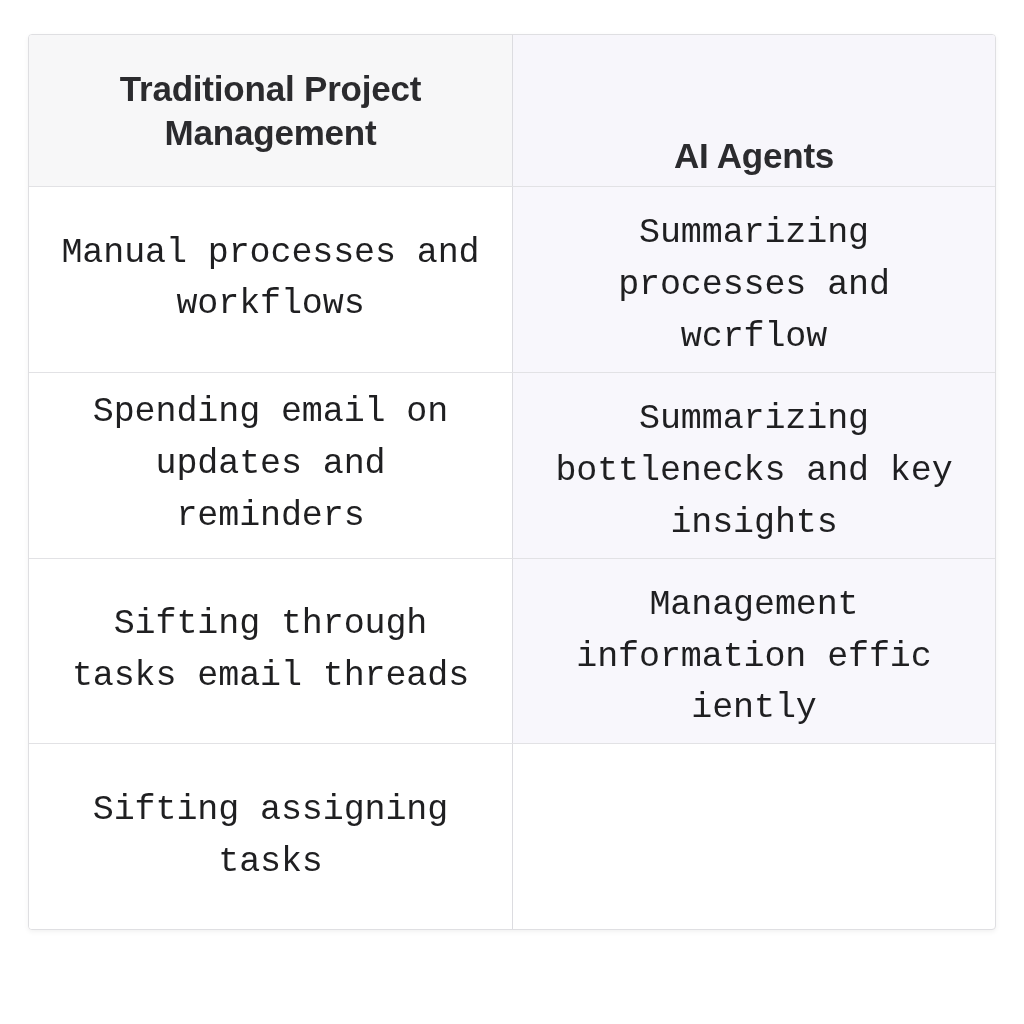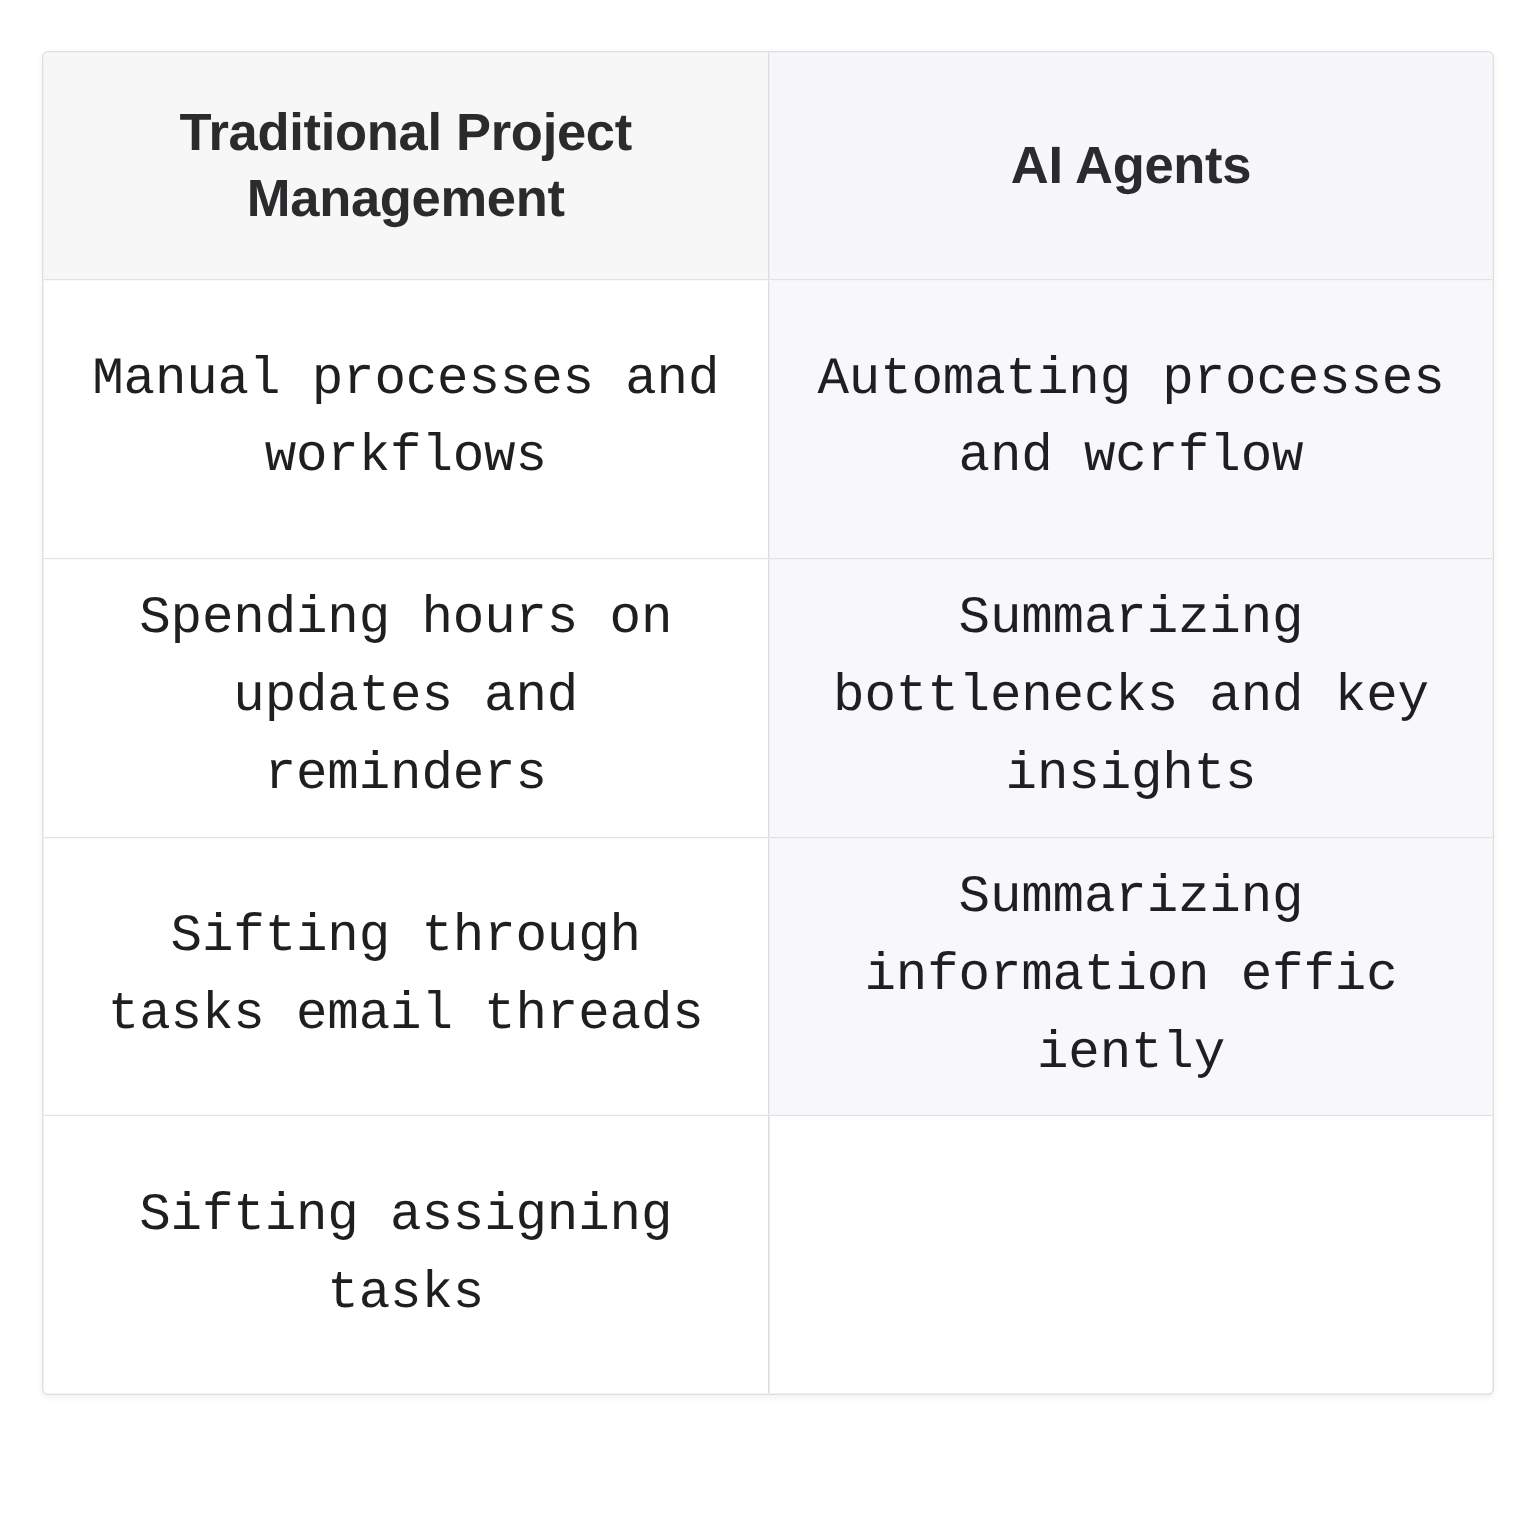--- a/index.html
+++ b/index.html
@@ -61,20 +61,21 @@
 
   .col-left {
     flex: 0 0 484px;
     width: 484px;
     border-right: 1px solid #dcdce0;
     background: #ffffff;
   }
   .col-right {
     flex: 1 1 auto;
     background: #f8f7fc;
+    align-items: flex-end;
   }
 
   .header-row .col-left {
     background: #f7f7f8;
   }
   .header-row .col-right {
     background: #f7f6fb;
   }
 
   .head-text {
@@ -106,39 +107,39 @@
     <div class="t-cell col-right">
       <span class="head-text">AI Agents</span>
     </div>
   </div>
 
   <div class="t-row body-row">
     <div class="t-cell col-left">
       <span class="body-text">Manual processes and workflows</span>
     </div>
     <div class="t-cell col-right">
-      <span class="body-text">Automating processes and wcrflow</span>
+      <span class="body-text">Summarizing processes and wcrflow</span>
     </div>
   </div>
 
   <div class="t-row body-row">
     <div class="t-cell col-left">
-      <span class="body-text">Spending hours on updates and reminders</span>
+      <span class="body-text">Spending email on updates and reminders</span>
     </div>
     <div class="t-cell col-right">
       <span class="body-text">Summarizing bottlenecks and key insights</span>
     </div>
   </div>
 
   <div class="t-row body-row">
     <div class="t-cell col-left">
       <span class="body-text">Sifting through tasks email threads</span>
     </div>
     <div class="t-cell col-right">
-      <span class="body-text">Summarizing information effic iently</span>
+      <span class="body-text">Management information effic iently</span>
     </div>
   </div>
 
   <div class="t-row body-row last-row">
     <div class="t-cell col-left">
       <span class="body-text">Sifting assigning tasks</span>
     </div>
   </div>
 
 </div>

